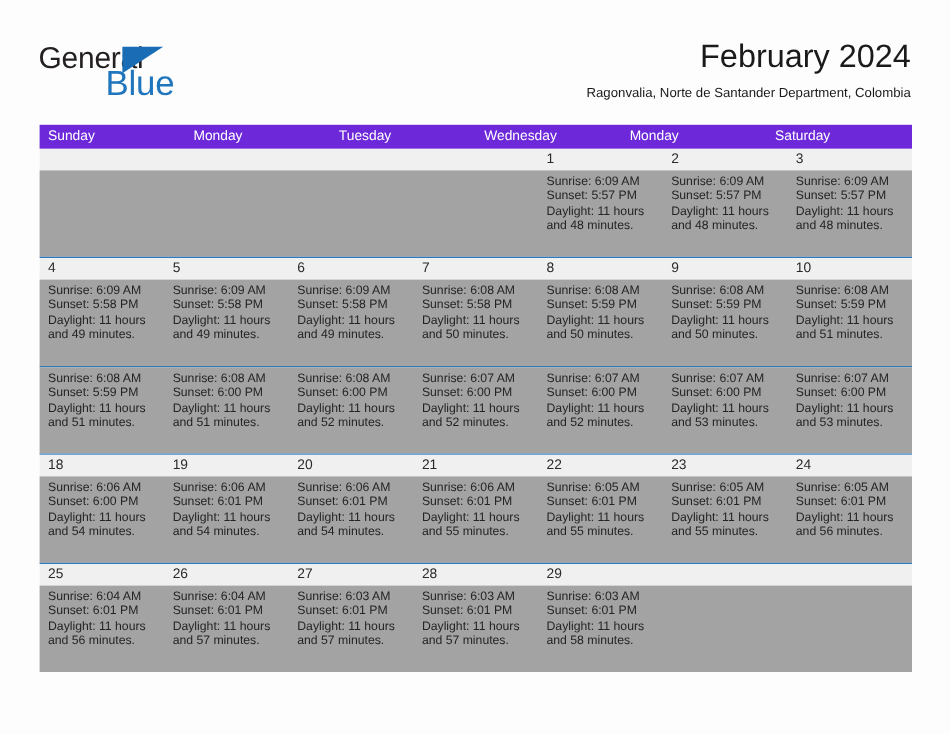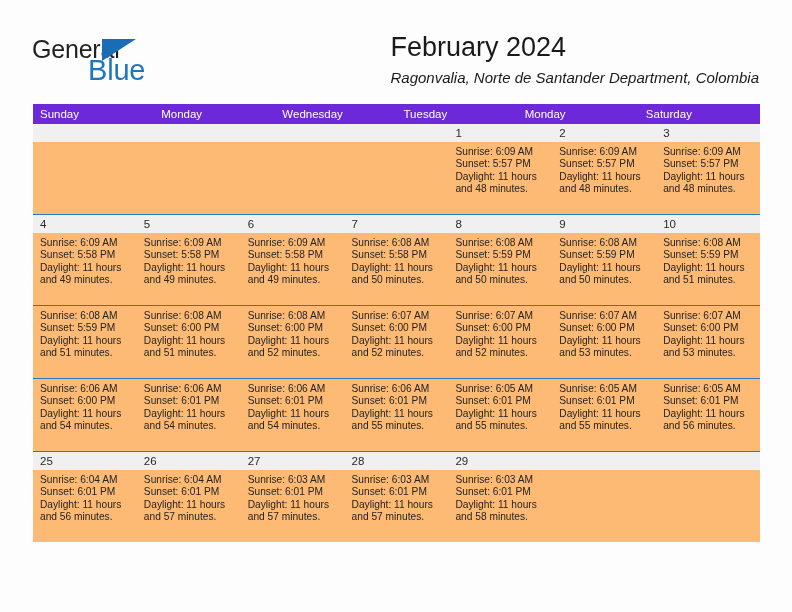--- a/index.html
+++ b/index.html
@@ -50,37 +50,36 @@
     position: absolute;
     left: 70px; top: 3px;
     width: 0; height: 0;
     border-left: 34px solid #1a6db5;
     border-bottom: 22px solid transparent;
   }
 
   .title-block {
     position: absolute;
     right: 33px; top: 31px;
-    text-align: left;
+    text-align: right;
   }
   .cal-title {
     font-size: 27px;
     color: #1a1a1a;
     font-weight: 400;
     line-height: 32px;
     white-space: nowrap;
   }
   .cal-subtitle {
     margin-top: 6px;
-    font-size: 15px;
+    font-size: 11px;
     color: #1a1a1a;
     font-weight: 400;
     line-height: 18px;
     white-space: nowrap;
-    font-style: italic;
   }
 
   
   .calendar {
     position: absolute;
     left: 33px; top: 104px;
     width: 727px;
   }
   .weekday-row {
     display: flex;
@@ -115,21 +114,21 @@
     font-size: 11.5px;
     line-height: 18px;
     color: #2a2a2a;
     padding-left: 7px;
     white-space: nowrap;
   }
   .week-bodies {
     display: flex;
     width: 100%;
     height: 72px;
-    background: #fdba74;
+    background: #a3a3a3;
   }
   .daycell {
     flex: 1 1 0;
     padding: 4px 6px 0 7px;
     overflow: hidden;
   }
   .daycell .line {
     font-size: 10.2px;
     line-height: 12.4px;
     color: #242424;
@@ -153,22 +152,22 @@
       <div class="cal-title">February 2024</div>
       <div class="cal-subtitle">Ragonvalia, Norte de Santander Department, Colombia</div>
     </div>
 
   </div>
 
   <div class="calendar">
     <div class="weekday-row" id="weekday-row">
         <div class="weekday">Sunday</div>
         <div class="weekday">Monday</div>
+        <div class="weekday">Tuesday</div>
         <div class="weekday">Wednesday</div>
-        <div class="weekday">Tuesday</div>
         <div class="weekday">Monday</div>
         <div class="weekday">Saturday</div>
       </div>
     <div id="weeks-container">
         <div class="week">
           <div class="week-numbers">
             <div class="daynum"></div>
             <div class="daynum"></div>
             <div class="daynum"></div>
             <div class="daynum"></div>
@@ -296,20 +295,29 @@
             </div>
             <div class="daycell">
               <div class="line">Sunrise: 6:07 AM</div>
               <div class="line">Sunset: 6:00 PM</div>
               <div class="line">Daylight: 11 hours</div>
               <div class="line">and 53 minutes.</div>
             </div>
           </div>
         </div>
         <div class="week">
+          <div class="week-numbers">
+            <div class="daynum">18</div>
+            <div class="daynum">19</div>
+            <div class="daynum">20</div>
+            <div class="daynum">21</div>
+            <div class="daynum">22</div>
+            <div class="daynum">23</div>
+            <div class="daynum">24</div>
+          </div>
           <div class="week-bodies">
             <div class="daycell">
               <div class="line">Sunrise: 6:06 AM</div>
               <div class="line">Sunset: 6:00 PM</div>
               <div class="line">Daylight: 11 hours</div>
               <div class="line">and 54 minutes.</div>
             </div>
             <div class="daycell">
               <div class="line">Sunrise: 6:06 AM</div>
               <div class="line">Sunset: 6:01 PM</div>

